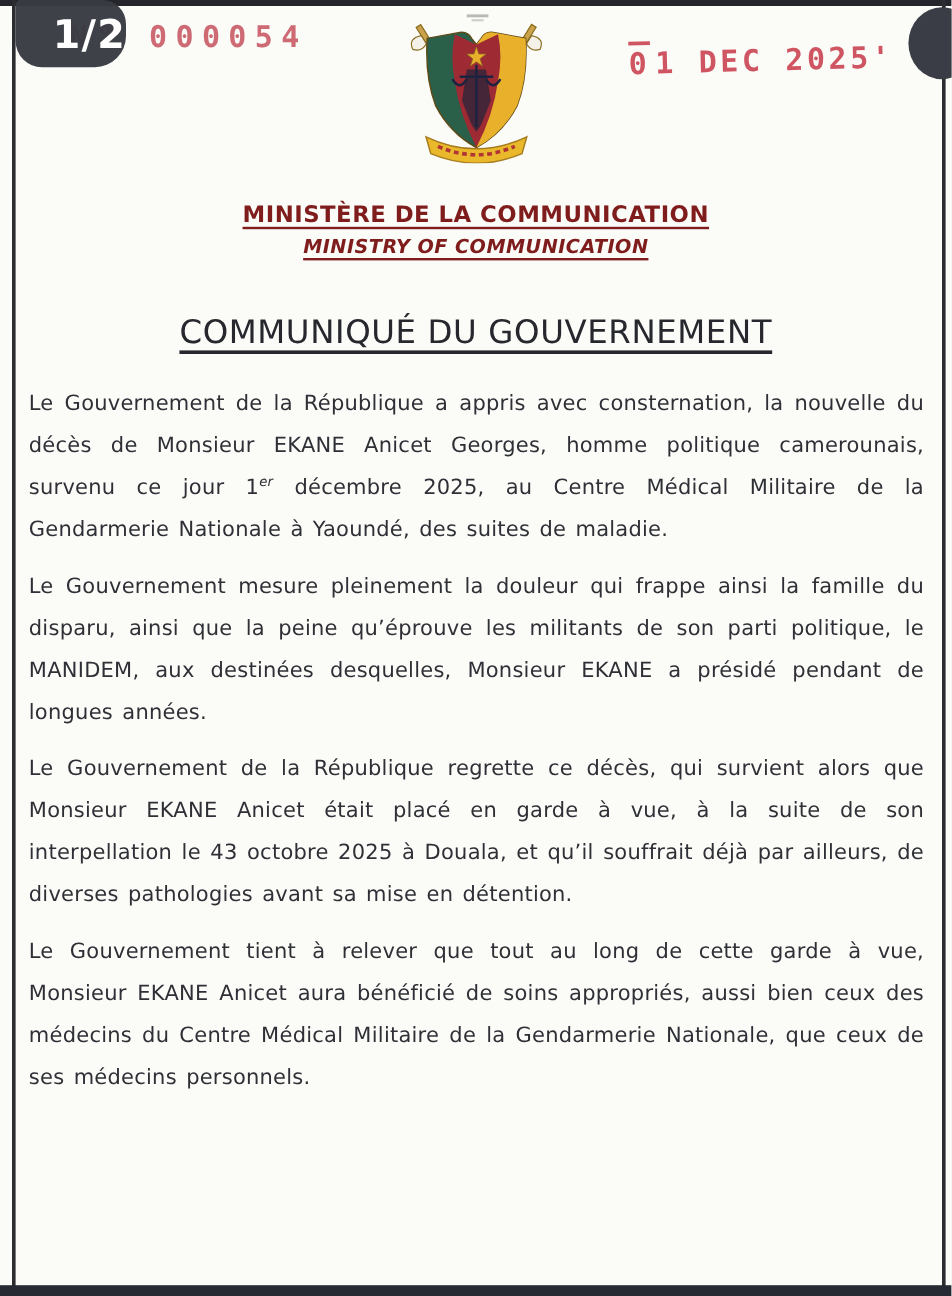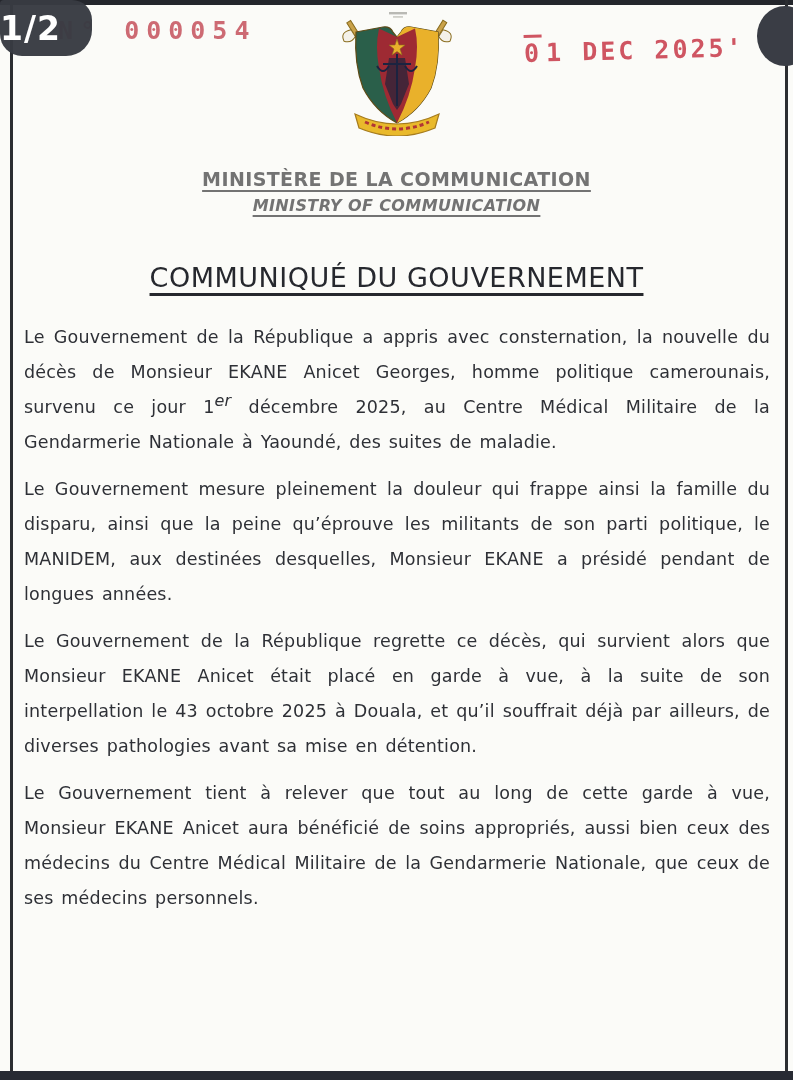--- a/index.html
+++ b/index.html
@@ -12,24 +12,24 @@
     position:absolute;inset:0;background:#fbfbf8;
   }
   
   .edge-top{position:absolute;top:0;left:0;right:0;height:5px;background:#24262c;}
   .edge-left{position:absolute;top:0;bottom:8px;left:10px;width:3px;background:#2b2d31;}
   .edge-right{position:absolute;top:0;bottom:8px;right:5px;width:3px;background:#2b2d31;}
   .edge-bottom{position:absolute;left:0;right:0;bottom:0;height:9px;background:#272a33;}
 
   
   .page-badge{
-    position:absolute;left:0;top:0;width:92px;height:56px;
+    position:absolute;left:13px;top:0;width:92px;height:56px;
     background:rgba(56,59,66,.97);
     border-radius:4px 20px 26px 22px;
-    display:flex;align-items:center;justify-content:flex-start;
+    display:flex;align-items:center;justify-content:flex-end;
     color:#ffffff;font-weight:bold;font-size:33px;letter-spacing:1px;
     z-index:5;
   }
 
   
   .serial-stamp{
     position:absolute;left:58px;top:16px;z-index:4;
     color:#c5515c;font-family:"DejaVu Sans Mono","Liberation Mono",monospace;
     font-size:25px;letter-spacing:7px;font-weight:bold;opacity:.85;
     white-space:nowrap;
@@ -49,21 +49,21 @@
     position:absolute;right:-20px;top:6px;width:56px;height:60px;
     border-radius:50%;background:#3a3d45;z-index:6;border:none;padding:0;
   }
 
   
   .emblem{position:absolute;top:6px;left:50%;transform:translateX(-50%);z-index:2;}
 
   
   .ministry-block{
     position:absolute;top:168px;left:0;right:0;text-align:center;
-    color:#737373;
+    color:#7f1d1d;
   }
   .ministry-fr{
     font-size:19px;font-weight:bold;letter-spacing:.4px;
     text-decoration:underline;text-decoration-thickness:2px;text-underline-offset:4px;
     margin:0 0 6px 0;
   }
   .ministry-en{
     font-size:16px;font-weight:bold;font-style:italic;letter-spacing:.4px;
     text-decoration:underline;text-decoration-thickness:2px;text-underline-offset:4px;
     margin:0;
@@ -76,21 +76,21 @@
   }
 
   
   .doc-body{
     position:absolute;top:320px;left:24px;width:746px;color:#2e3036;
   }
   .doc-body p{
     margin:0 0 12px 0;font-size:17.5px;line-height:35px;
     text-align:justify;letter-spacing:.2px;word-spacing:2px;
   }
-  .doc-body sup{font-size:16px;line-height:0;font-style:italic;}
+  .doc-body sup{font-size:11px;line-height:0;font-style:italic;}
 </style>
 </head>
 <body>
 
 <div class="paper">
 
   <div class="serial-stamp">N° 000054</div>
 
   <div class="page-badge">
     <span>1/2</span>

